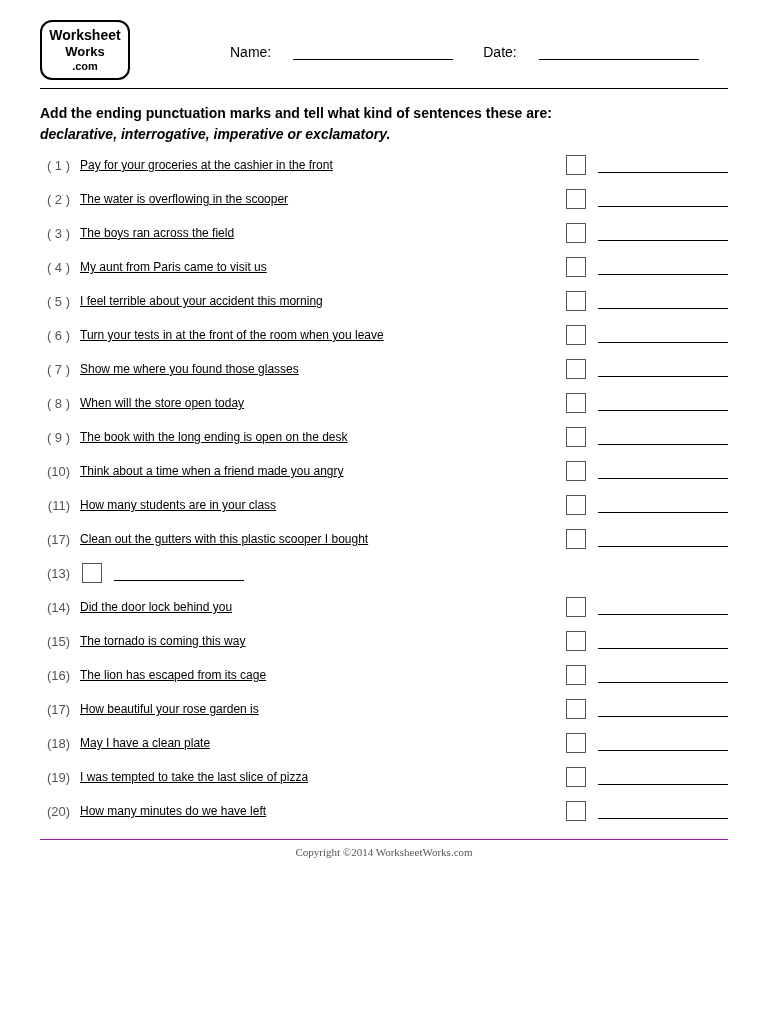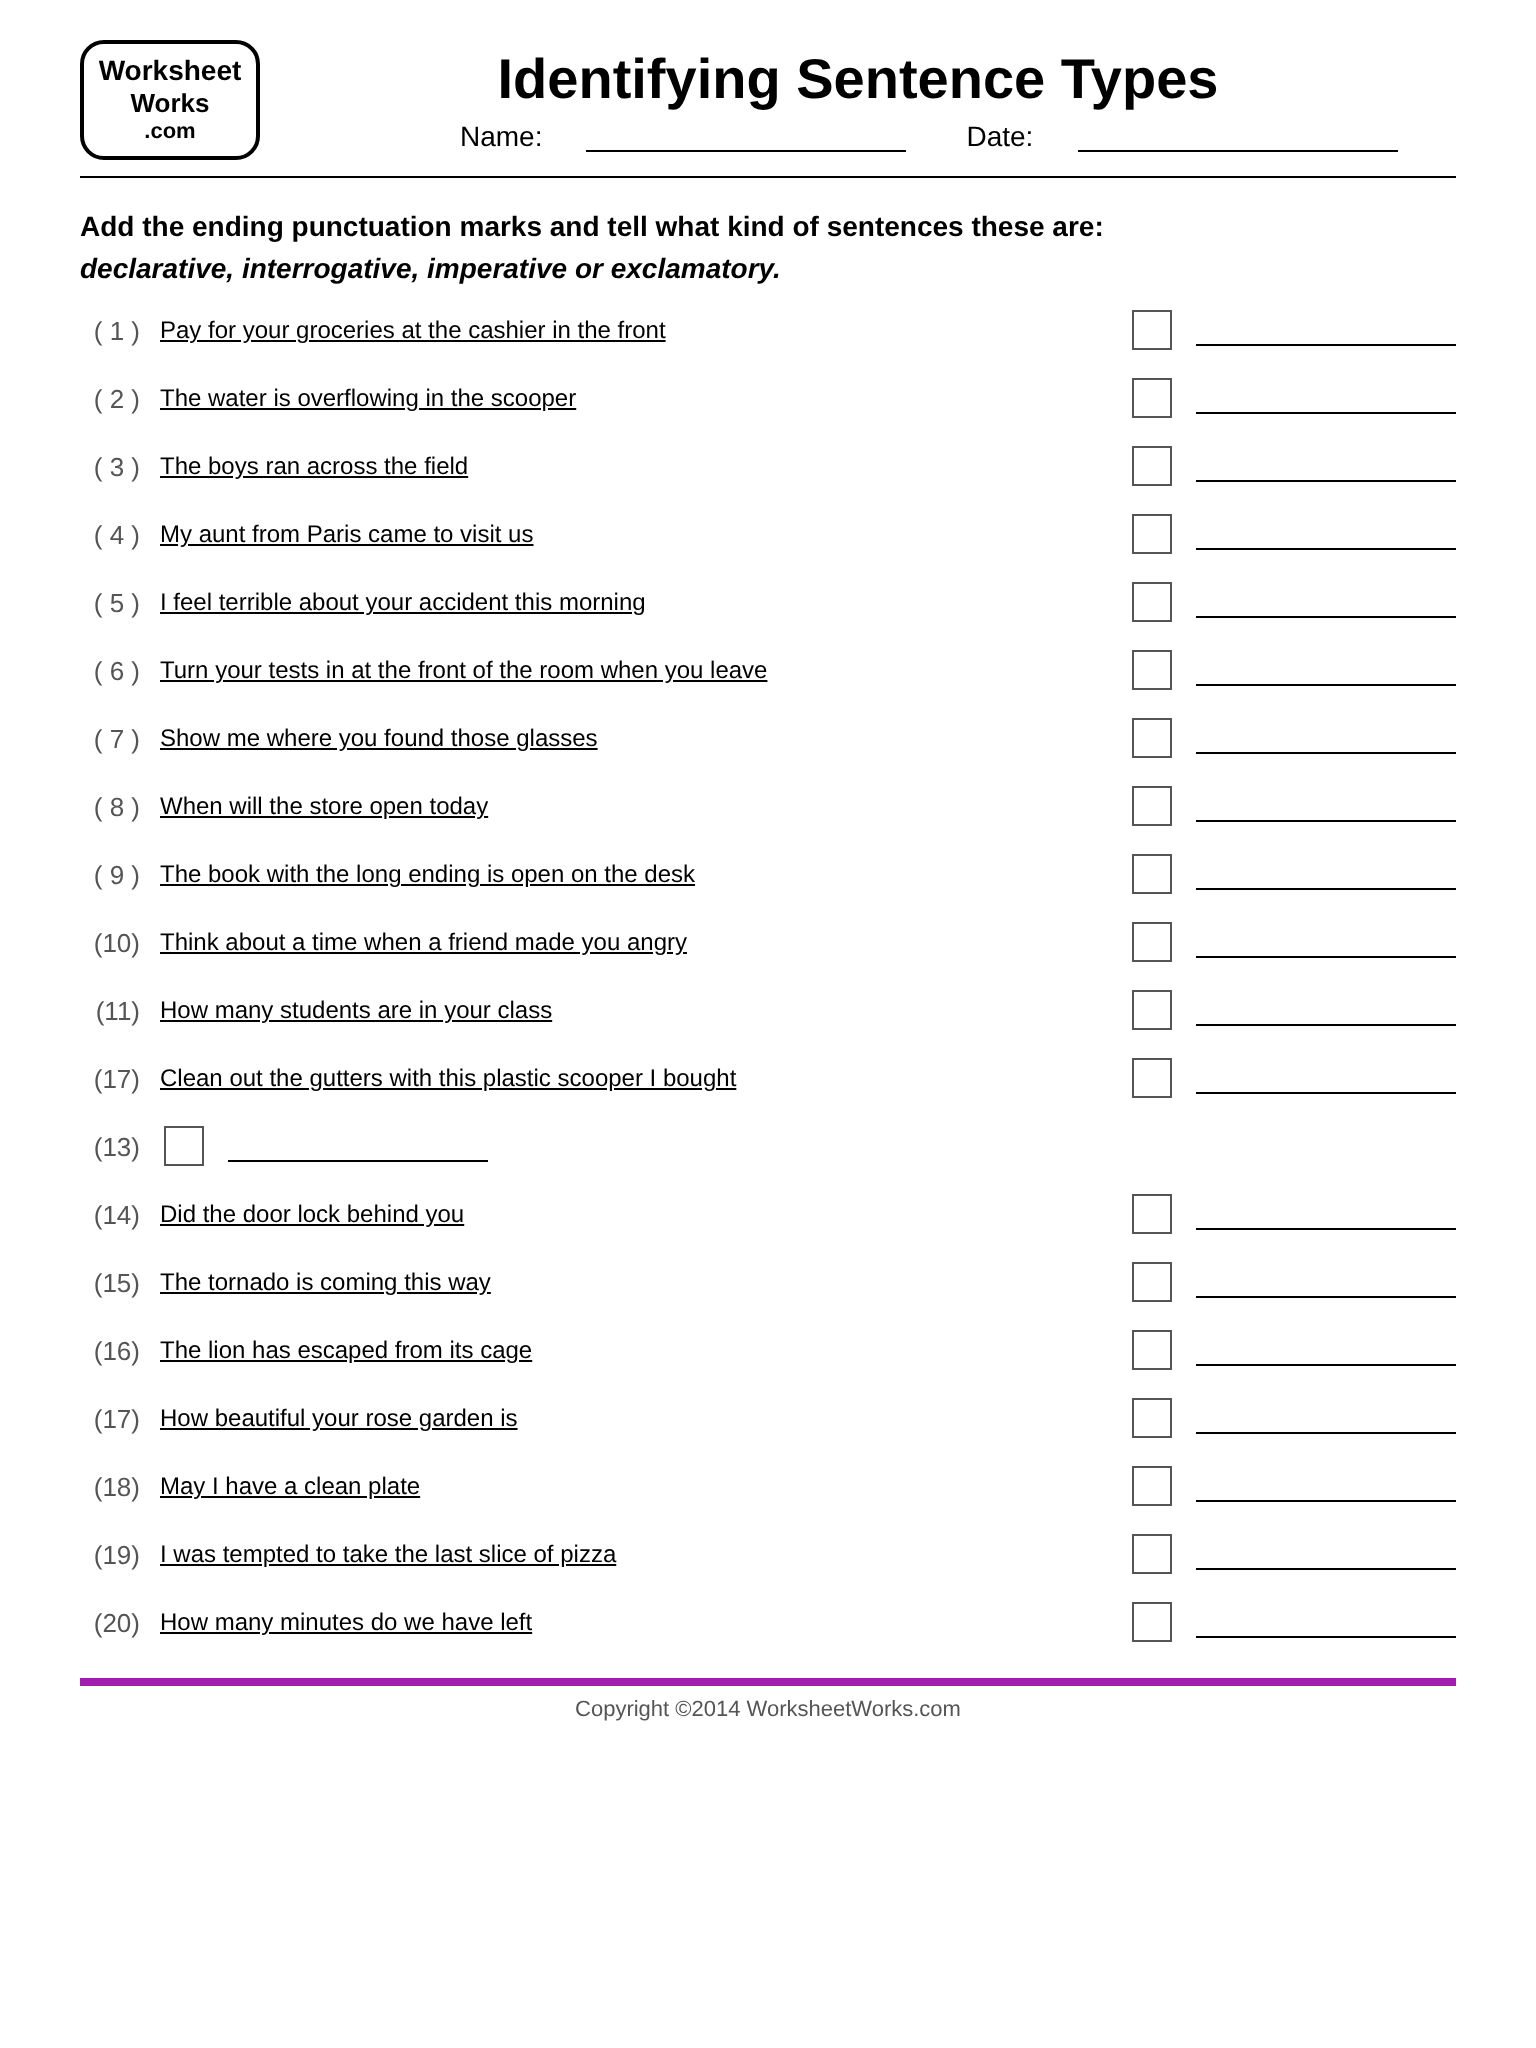--- a/index.html
+++ b/index.html
@@ -110,40 +110,40 @@
       height: 16px;
       display: inline-block;
       flex-shrink: 0;
       margin-left: 8px;
     }
     .footer {
       text-align: center;
       font-size: 11px;
       color: #555;
       margin-top: 18px;
-      border-top: 4px solid #a21caf;
+      border-top: 1px solid #a21caf;
       padding-top: 6px;
+      font-family: Liberation Serif, serif;
     }
     .divider {
       border: none;
       border-top: 1.5px solid #000;
       margin: 2px 0 10px 0;
     }
   </style>
 </head>
 <body>
 
 <div class="header">
   <div class="logo">
     <span class="worksheet">Worksheet</span>
     <span class="works">Works</span>
     <span class="com">.com</span>
   </div>
   <div class="title-area">
-    <div class="main-title">Identifying Sentence Types</div>
     <div class="name-date-row">
       <div class="name-field">
         <span>Name:</span>
         <span class="underline-field"></span>
       </div>
       <div class="date-field">
         <span>Date:</span>
         <span class="underline-field date-underline"></span>
       </div>
     </div>

